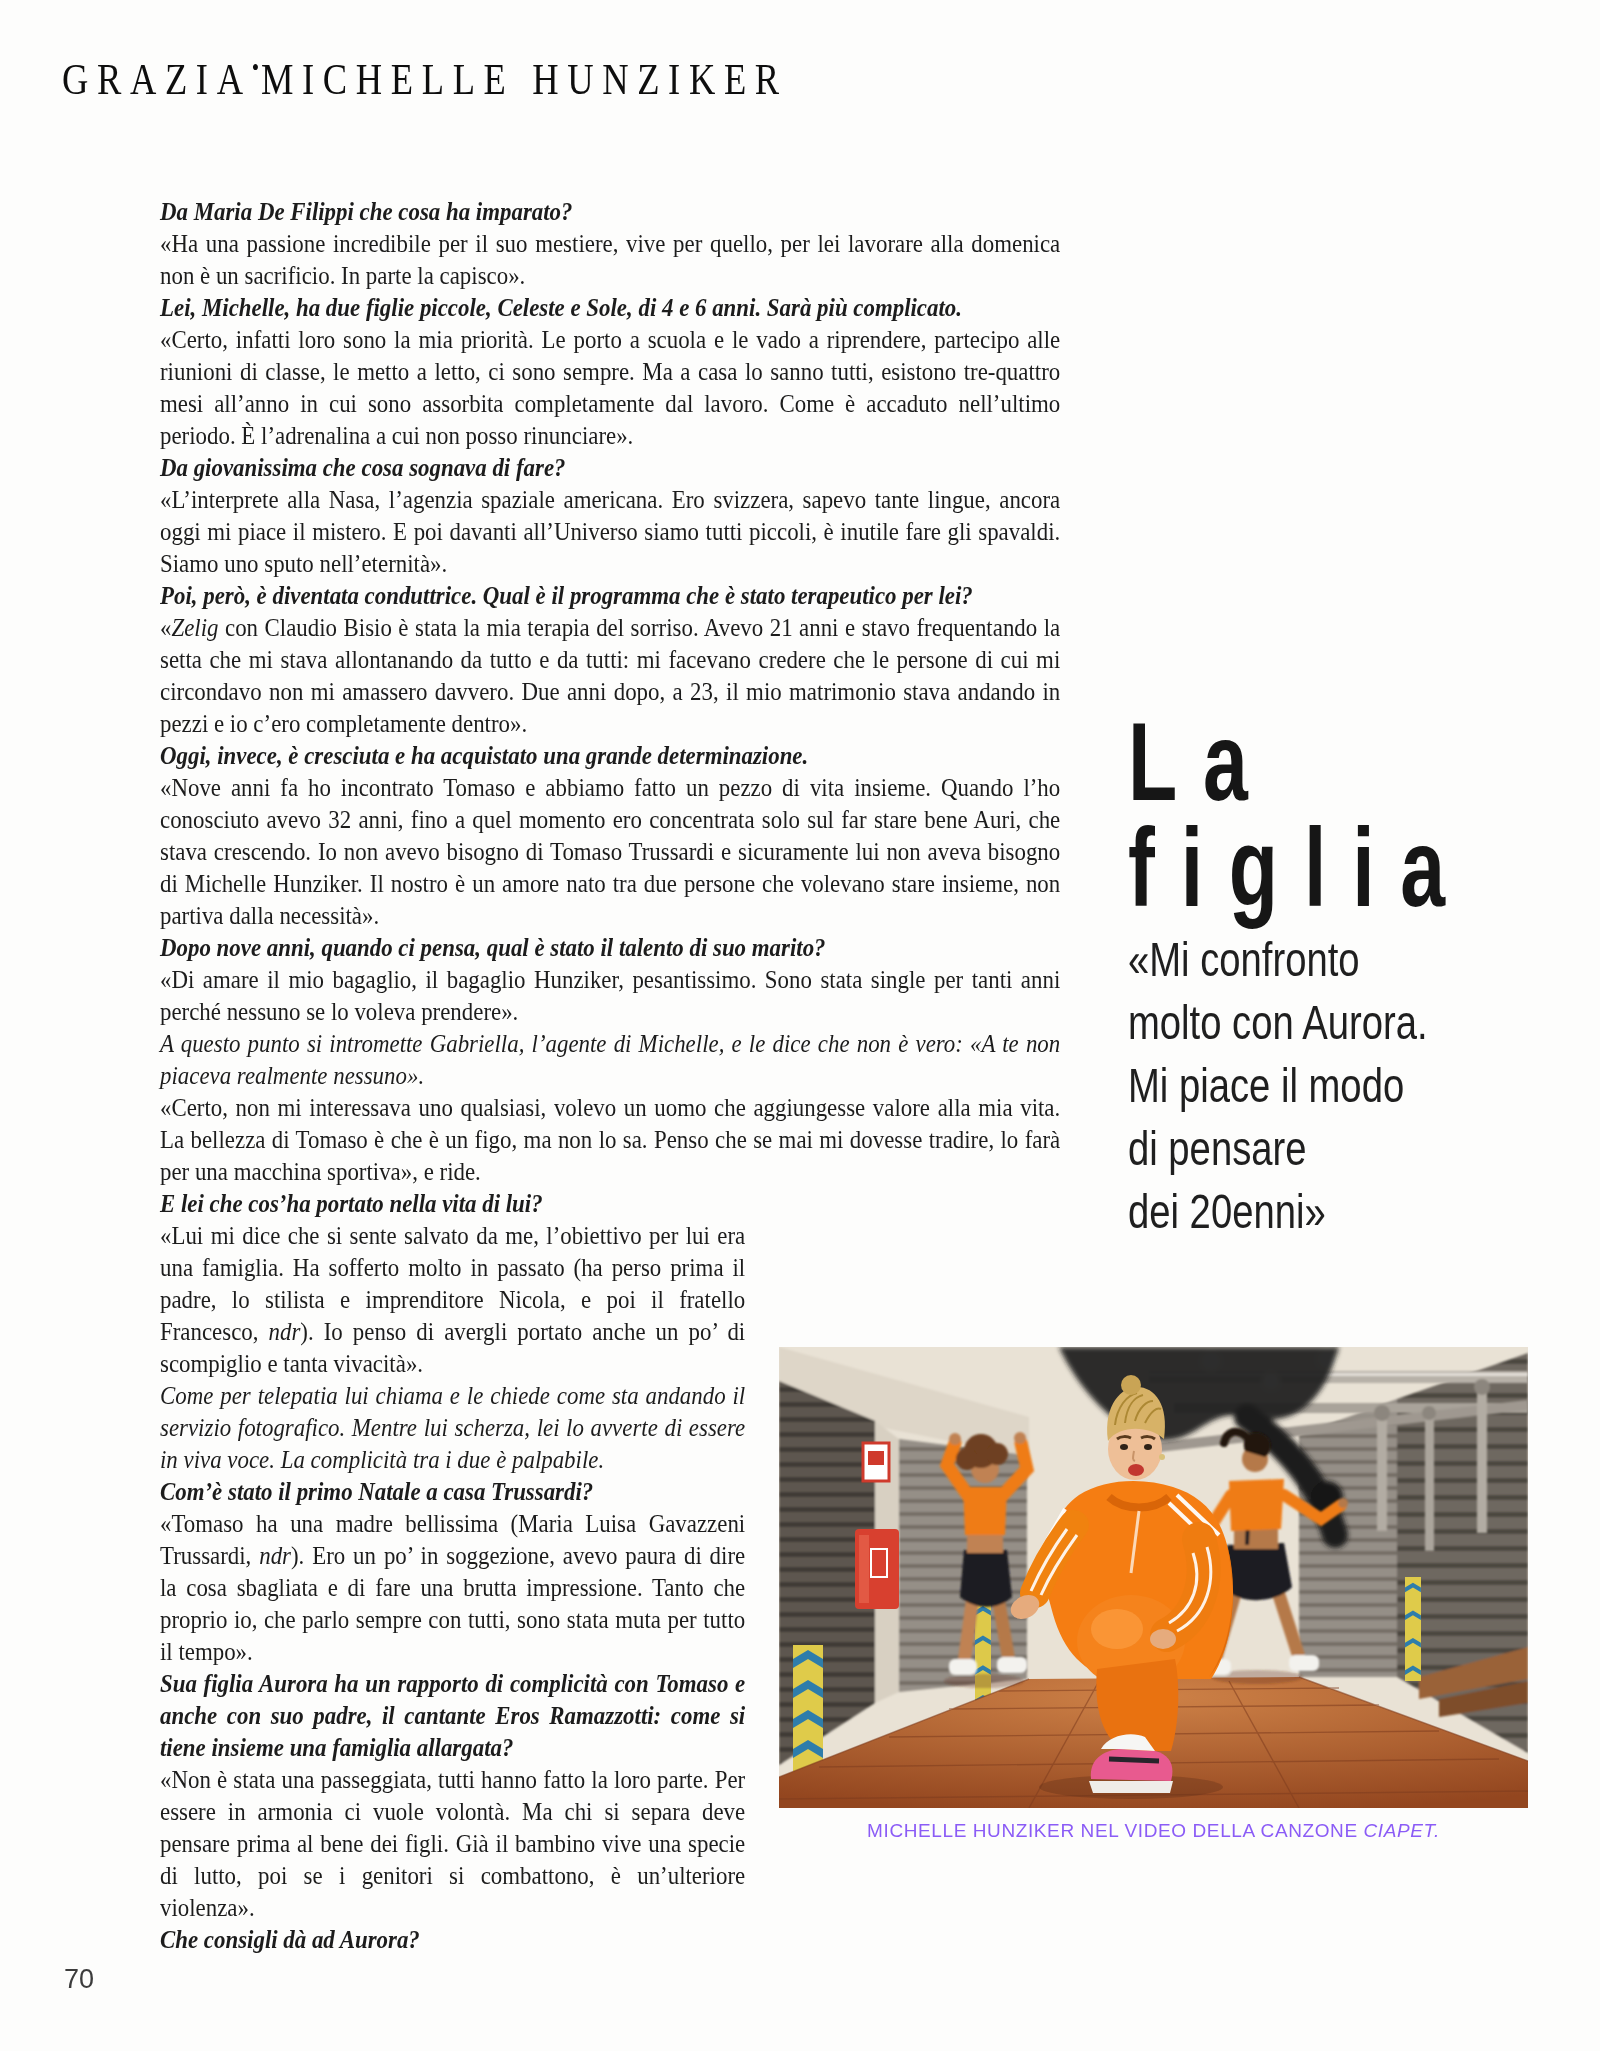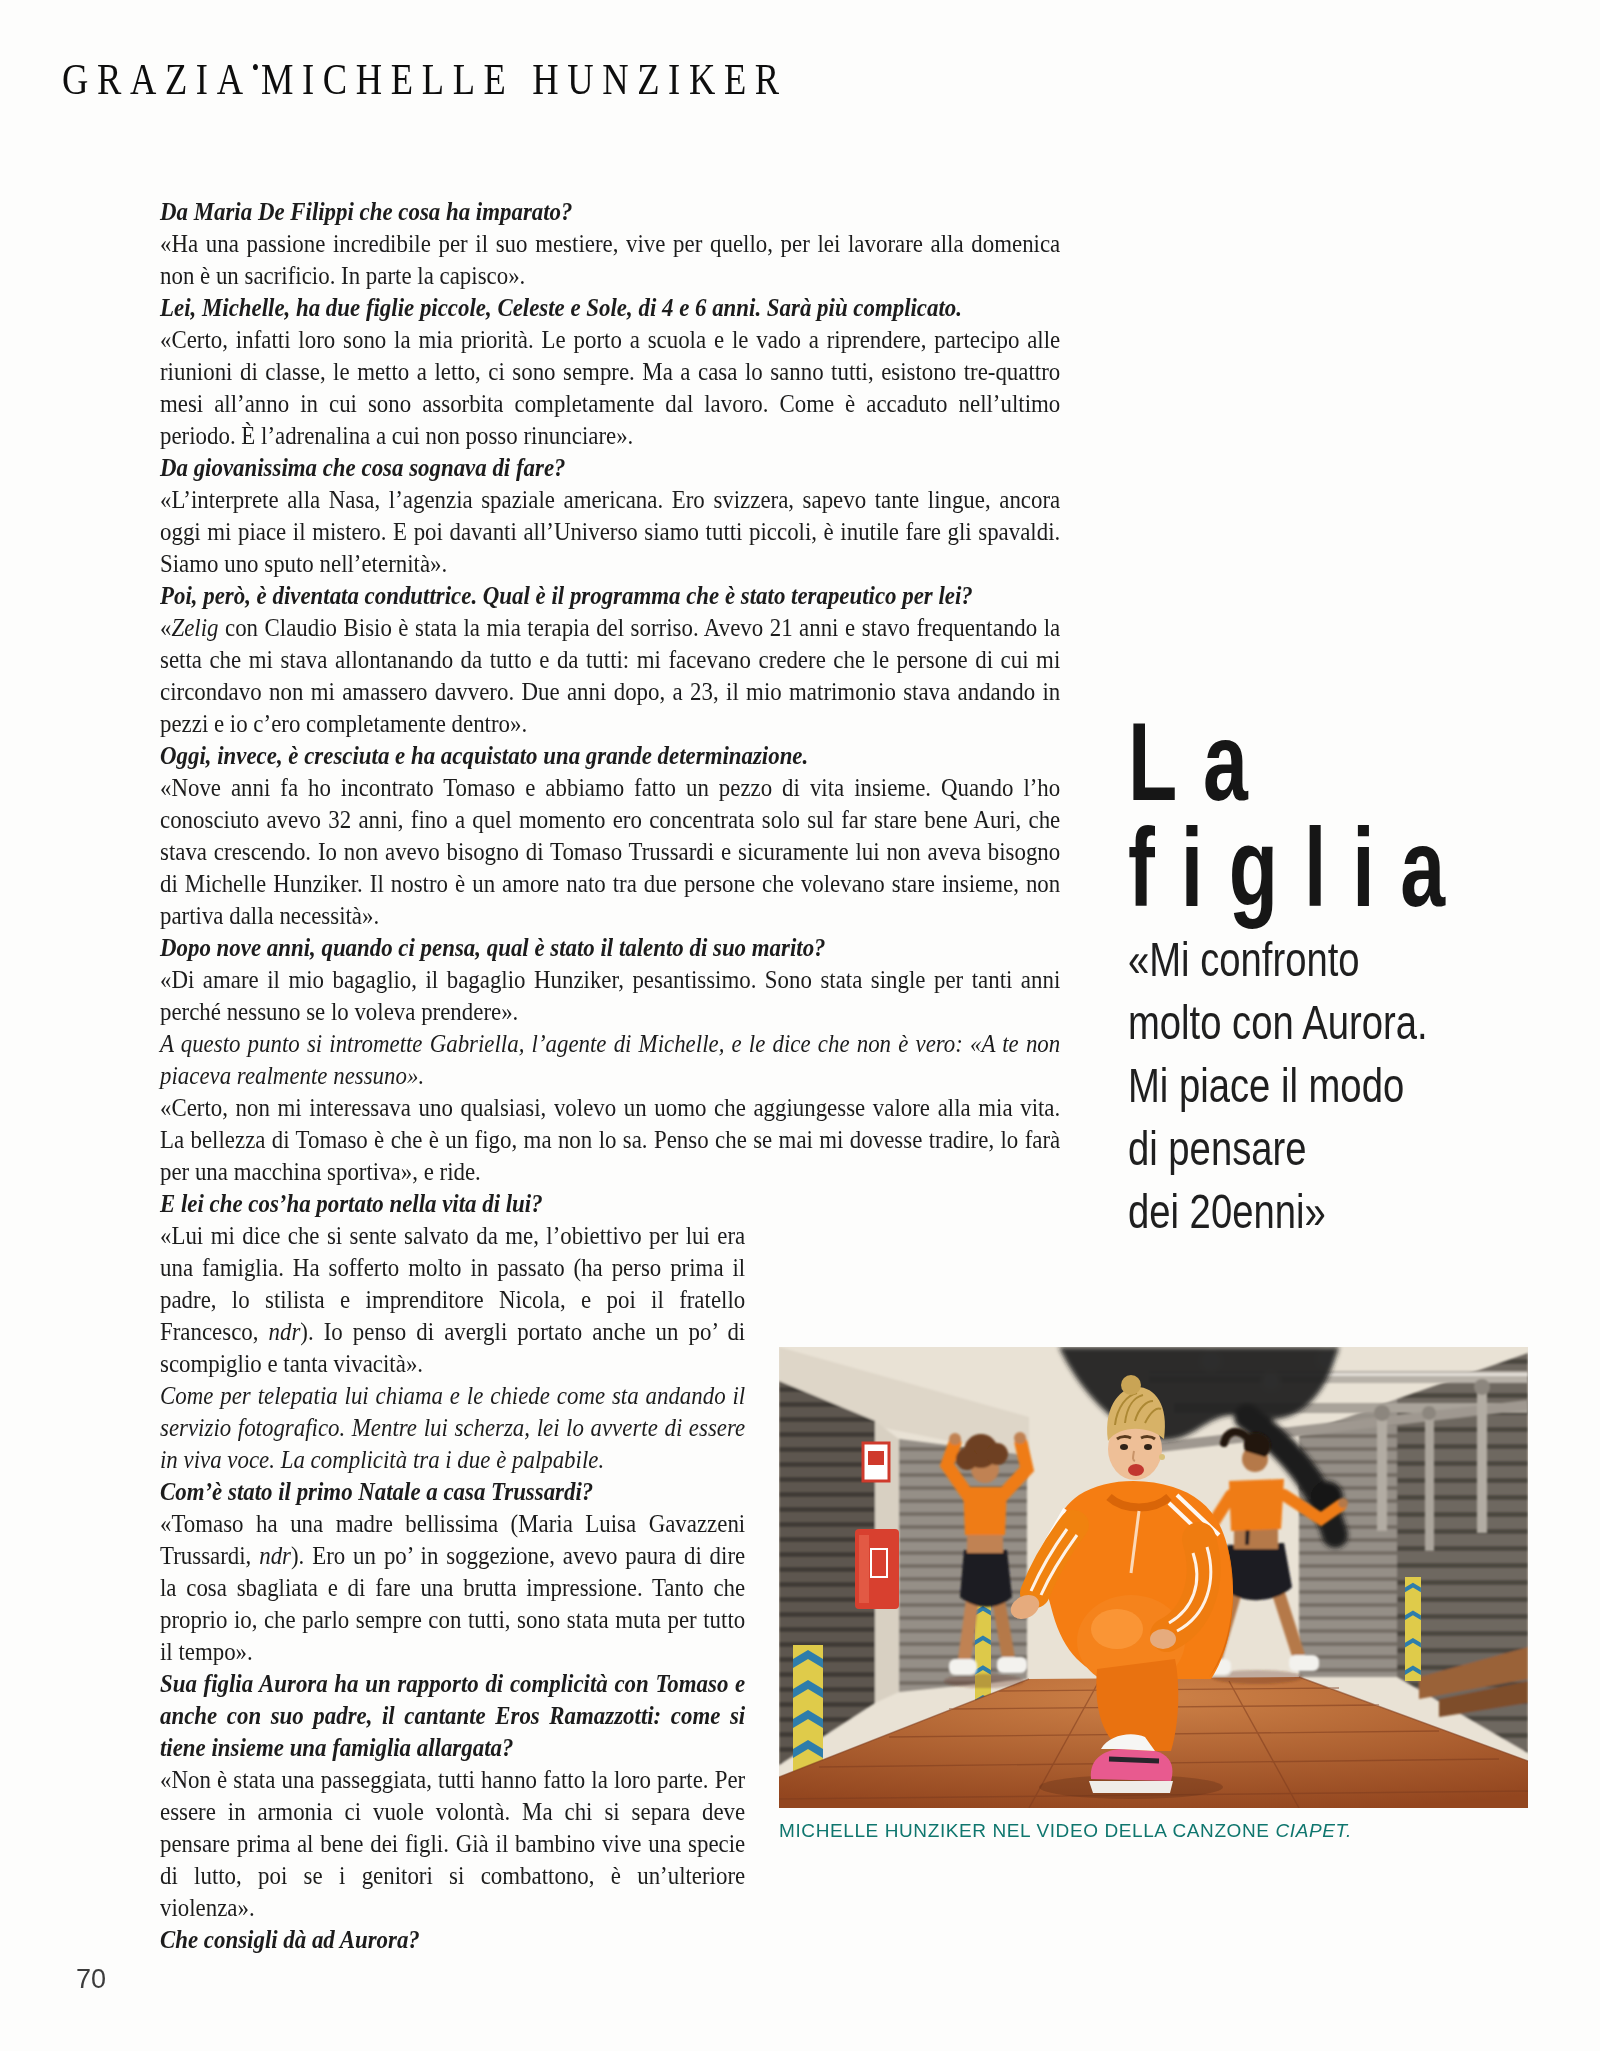--- a/index.html
+++ b/index.html
@@ -39,29 +39,29 @@
   .pull-quote{
     position:absolute;left:1128px;top:928px;
     font-family:"Liberation Sans", sans-serif;font-weight:400;
     font-size:49px;line-height:63px;color:#1f1f1f;
     transform:scaleX(0.78);transform-origin:left top;white-space:nowrap;
   }
   
   .photo-frame{position:absolute;left:779px;top:1347px;width:749px;height:461px;}
   .photo-frame svg{display:block;width:100%;height:100%;}
   .photo-caption{
-    position:absolute;left:779px;top:1820px;width:749px;
-    font-family:"Liberation Sans", sans-serif;font-size:19px;letter-spacing:0.6px;color:#0f766e;
+    position:absolute;left:779px;top:1820px;width:749px;text-align:center;
+    font-family:"Liberation Sans", sans-serif;font-size:19px;letter-spacing:0.6px;color:#8b5cf6;
     white-space:nowrap;
   }
   .photo-caption .it{font-style:italic;}
   
   .folio{
     position:absolute;left:64px;top:1964px;
-    font-family:"Liberation Sans", sans-serif;font-size:27px;color:#3c3c3c;margin-left:12px;
+    font-family:"Liberation Sans", sans-serif;font-size:27px;color:#3c3c3c;
   }
 </style>
 </head>
 <body>
 
 <div class="mag-header">
   <span>GRAZIA</span><span class="dot">•</span><span>MICHELLE HUNZIKER</span>
 </div>
 
 <div class="article">

